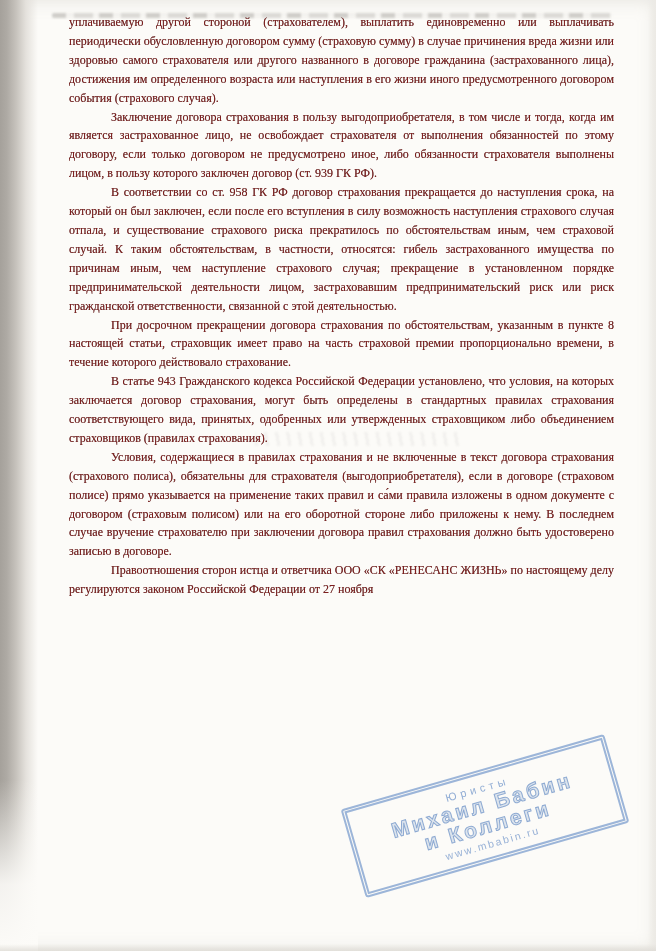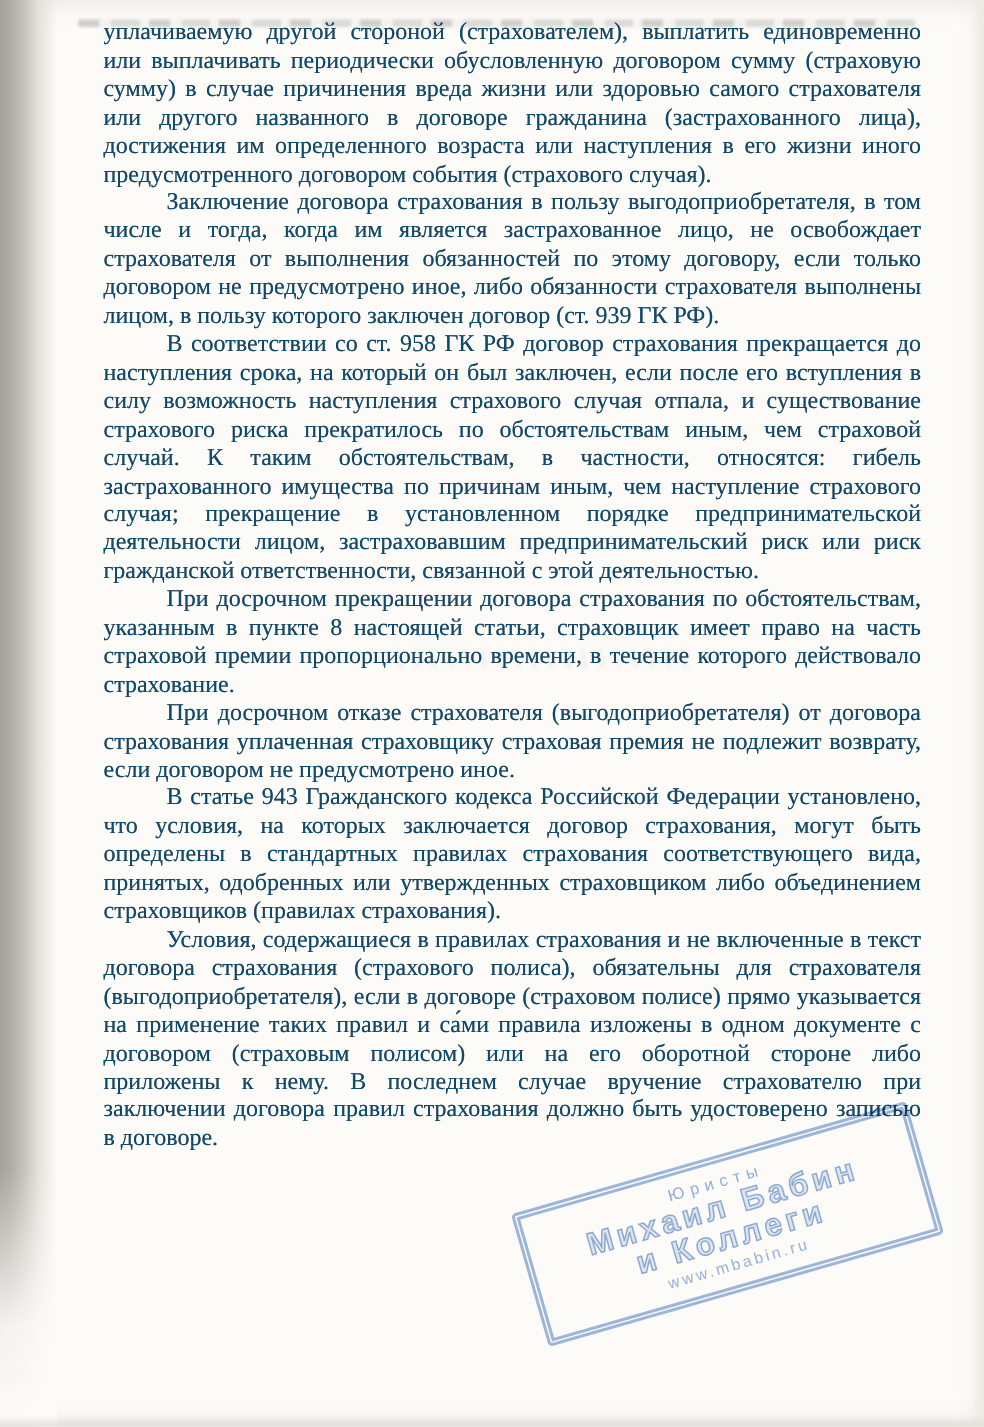--- a/index.html
+++ b/index.html
@@ -59,23 +59,23 @@
     background: repeating-linear-gradient(80deg,
       rgba(130,128,124,0.18) 0 3px,
       rgba(130,128,124,0) 3px 11px);
     filter: blur(1.3px);
     opacity: 0.5;
   }
   .text-block {
     position: absolute;
     left: 69px; top: 13px;
     width: 545px;
-    font-size: 16px;
+    font-size: 12px;
     line-height: 18.9px;
-    color: #0c4a6e;
+    color: #7f1d1d;
     text-align: justify;
     text-shadow: 0 0 0.35px rgba(39,35,32,0.65);
   }
   .text-block p {
     margin: 0;
     text-indent: 42px;
   }
   .text-block p.continuation {
     text-indent: 0;
   }
@@ -131,23 +131,23 @@
   <div class="edge-right"></div>
   <div class="edge-bottom"></div>
   <div class="artifact-topline"></div>
   <div class="artifact-smudge"></div>
 
   <div class="text-block">
     <p class="continuation">уплачиваемую другой стороной (страхователем), выплатить единовременно или выплачивать периодически обусловленную договором сумму (страховую сумму) в случае причинения вреда жизни или здоровью самого страхователя или другого названного в договоре гражданина (застрахованного лица), достижения им определенного возраста или наступления в его жизни иного предусмотренного договором события (страхового случая).</p>
     <p>Заключение договора страхования в пользу выгодоприобретателя, в том числе и тогда, когда им является застрахованное лицо, не освобождает страхователя от выполнения обязанностей по этому договору, если только договором не предусмотрено иное, либо обязанности страхователя выполнены лицом, в пользу которого заключен договор (ст. 939 ГК РФ).</p>
     <p>В соответствии со ст. 958 ГК РФ договор страхования прекращается до наступления срока, на который он был заключен, если после его вступления в силу возможность наступления страхового случая отпала, и существование страхового риска прекратилось по обстоятельствам иным, чем страховой случай. К таким обстоятельствам, в частности, относятся: гибель застрахованного имущества по причинам иным, чем наступление страхового случая; прекращение в установленном порядке предпринимательской деятельности лицом, застраховавшим предпринимательский риск или риск гражданской ответственности, связанной с этой деятельностью.</p>
     <p>При досрочном прекращении договора страхования по обстоятельствам, указанным в пункте 8 настоящей статьи, страховщик имеет право на часть страховой премии пропорционально времени, в течение которого действовало страхование.</p>
-    <p>При досрочном отказе страхователя (выгодоприобретателя) от договора страхования уплаченная страховщику страховая премия не подлежит возврату, если договором не предусмотрено иное.</p>
     <p>В статье 943 Гражданского кодекса Российской Федерации установлено, что условия, на которых заключается договор страхования, могут быть определены в стандартных правилах страхования соответствующего вида, принятых, одобренных или утвержденных страховщиком либо объединением страховщиков (правилах страхования).</p>
     <p>Условия, содержащиеся в правилах страхования и не включенные в текст договора страхования (страхового полиса), обязательны для страхователя (выгодоприобретателя), если в договоре (страховом полисе) прямо указывается на применение таких правил и са́ми правила изложены в одном документе с договором (страховым полисом) или на его оборотной стороне либо приложены к нему. В последнем случае вручение страхователю при заключении договора правил страхования должно быть удостоверено записью в договоре.</p>
+    <p>Правоотношения сторон истца и ответчика ООО «СК «РЕНЕСАНС ЖИЗНЬ» по настоящему делу регулируются законом Российской Федерации от 27 ноября</p>
   </div>
 
   <div class="stamp">
     <span class="s-small">Юристы</span>
     <span class="s-big">Михаил Бабин</span>
     <span class="s-big">и Коллеги</span>
     <span class="s-url">www.mbabin.ru</span>
   </div>
 
 </div>

